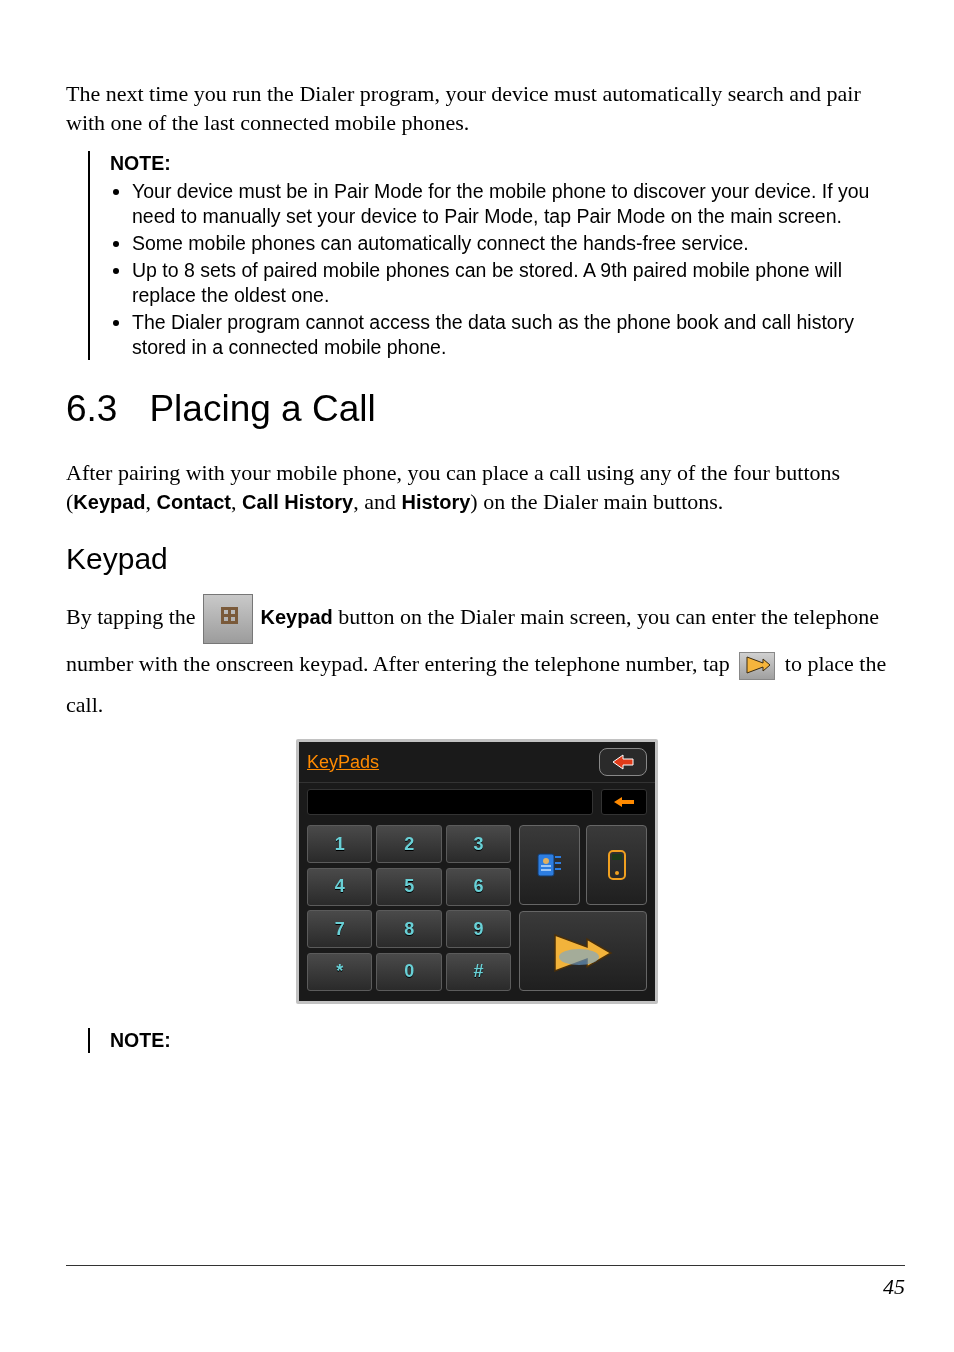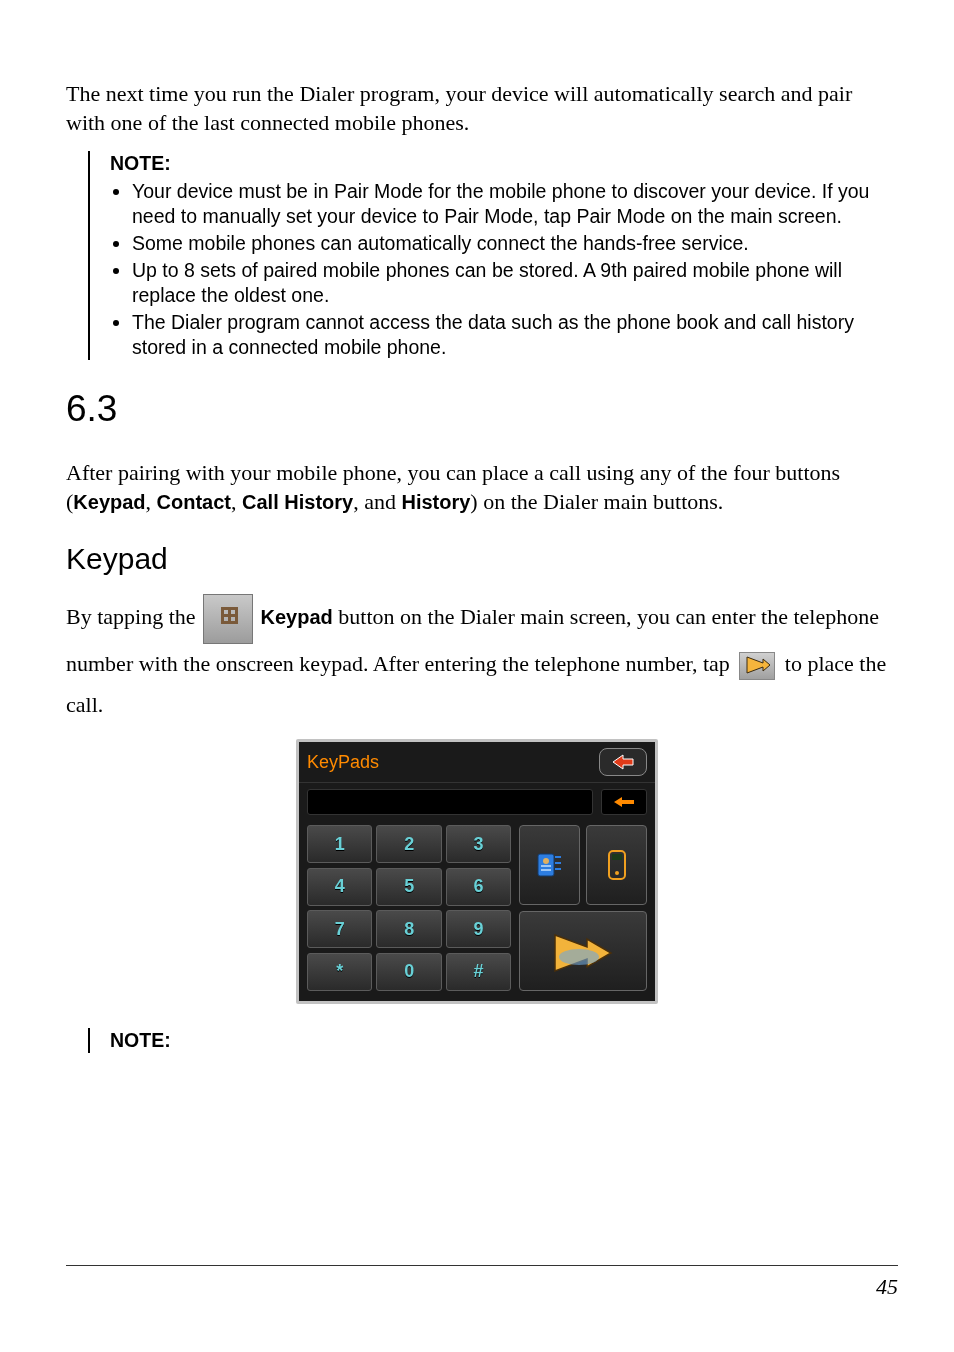--- a/index.html
+++ b/index.html
@@ -126,20 +126,21 @@
       display: flex;
       align-items: center;
       padding: 6px 8px;
       border-bottom: 1px solid #333;
     }
     .ss-title {
       flex: 1;
       color: #ff8a00;
       font-size: 18px;
       font-weight: normal;
+      text-decoration: underline;
     }
     .ss-back-btn {
       width: 48px;
       height: 28px;
       background: #2a2a2a;
       border: 1px solid #888;
       border-radius: 8px;
       display:flex; align-items:center; justify-content:center;
     }
     .ss-inputrow {
@@ -213,45 +214,46 @@
       background: linear-gradient(#3a3a3a,#1f1f1f);
       border: 1px solid #666;
       border-radius: 4px;
       display:flex; align-items:center; justify-content:center;
     }
     
     .page-footer {
       position: absolute;
       bottom: 52px;
       left: 66px;
-      right: 56px;
+      right: 49px;
       border-top: 1px solid #333;
       padding-top: 8px;
       text-align: right;
       font-style: italic;
       font-size: 22px;
     }
   </style>
 </head>
 <body>
 
-<p class="intro-para">The next time you run the Dialer program, your device will automatically search and pair with one of the last connected mobile phones.</p>
+<p class="intro-para">The next time you run the Dialer program, your device must automatically search and pair with one of the last connected mobile phones.</p>
 
 <div class="note-block">
   <div class="note-heading">NOTE:</div>
   <ul class="note-list">
     <li>Your device must be in Pair Mode for the mobile phone to discover your device. If you need to manually set your device to Pair Mode, tap Pair Mode on the main screen.</li>
     <li>Some mobile phones can automatically connect the hands-free service.</li>
     <li>Up to 8 sets of paired mobile phones can be stored. A 9th paired mobile phone will replace the oldest one.</li>
     <li>The Dialer program cannot access the data such as the phone book and call history stored in a connected mobile phone.</li>
   </ul>
 </div>
 
 <h2 class="section-heading">
   <span>6.3</span>
+  <span>Placing a Call</span>
 </h2>
 
 <p class="section-para">
   <span>After pairing with your mobile phone, you can place a call using any of the four buttons (</span><span class="inline-bold">Keypad</span>, <span class="inline-bold">Contact</span>, <span class="inline-bold">Call History</span>, and <span class="inline-bold">History</span><span>) on the Dialer main buttons.</span>
 </p>
 
 <h3 class="subsection-heading">Keypad</h3>
 
 <p class="keypad-para">
   <span>By tapping the</span>

